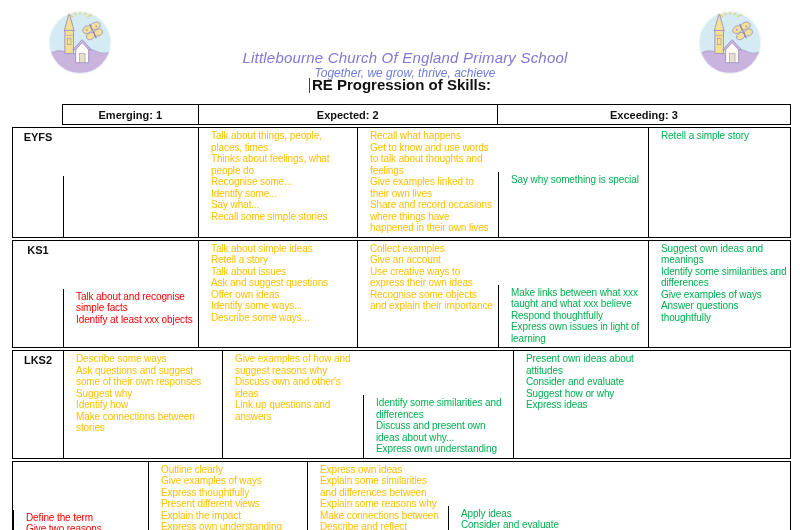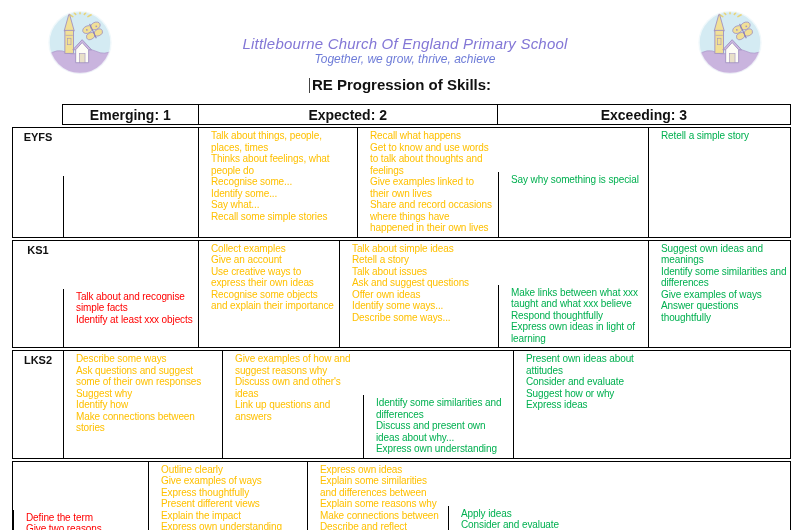--- a/index.html
+++ b/index.html
@@ -8,21 +8,21 @@
   .page {
     position: relative;
     width: 800px; height: 530px;
     background: #ffffff;
     overflow: hidden;
   }
   
   .top {
     display: flex;
     justify-content: space-between;
-    align-items: center;
+    align-items: flex-end;
     padding: 7px 32px 0 42px;
     height: 80px;
   }
   .logo { width: 76px; height: 72px; flex: 0 0 auto; }
   .head-text { text-align: center; margin-top: 14px; flex: 1; }
   .school {
     font-style: italic;
     color: #8377d6;
     font-size: 15px;
     letter-spacing: 0.2px;
@@ -54,21 +54,21 @@
     position: absolute;
     left: 12px; top: 104px;
     width: 779px;
   }
   .header-row {
     margin-left: 50px;
     display: flex;
     border: 1px solid #000;
     height: 21px;
     font-weight: bold;
-    font-size: 14px;
+    font-size: 11px;
     color: #111;
   }
   .hcell {
     display: flex;
     align-items: center;
     justify-content: center;
   }
   .hcell + .hcell { border-left: 1px solid #000; }
   .hc0 { width: 135px; }
   .hc1 { width: 300px; }
@@ -222,34 +222,34 @@
 Give examples linked to their own lives
 Share and record occasions where things have happened in their own lives</div>
       <div class="cell w-c1 xc">Say why something is special</div>
       <div class="cell w-c2 xc">Retell a simple story</div>
     </div>
 
     <div class="body-row r-ks1">
       <div class="label-cell">KS1</div>
       <div class="cell w-em em">Talk about and recognise simple facts
 Identify at least xxx objects</div>
-      <div class="cell w-x2 ex">Collect examples
-Give an account
-Use creative ways to express their own ideas
-Recognise some objects and explain their importance</div>
       <div class="cell w-x1 ex">Talk about simple ideas
 Retell a story
 Talk about issues
 Ask and suggest questions
 Offer own ideas
 Identify some ways...
 Describe some ways...</div>
+      <div class="cell w-x2 ex">Collect examples
+Give an account
+Use creative ways to express their own ideas
+Recognise some objects and explain their importance</div>
       <div class="cell w-c1 xc">Make links between what xxx taught and what xxx believe
 Respond thoughtfully
-Express own ideas in light of learning</div>
+Express own issues in light of learning</div>
       <div class="cell w-c2 xc">Suggest own ideas and meanings
 Identify some similarities and differences
 Give examples of ways
 Answer questions thoughtfully</div>
     </div>
 
     <div class="body-row r-lks2">
       <div class="label-cell">LKS2</div>
       <div class="cell w-x1 ex">Describe some ways
 Ask questions and suggest some of their own responses

